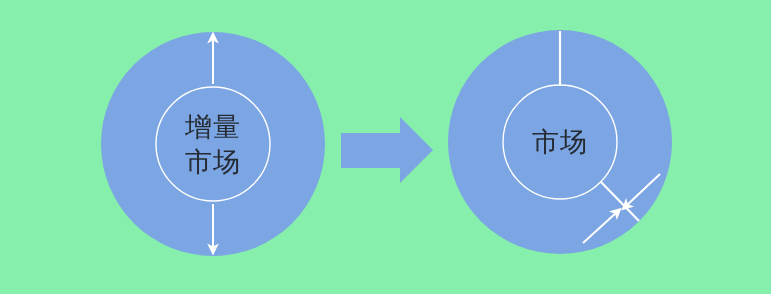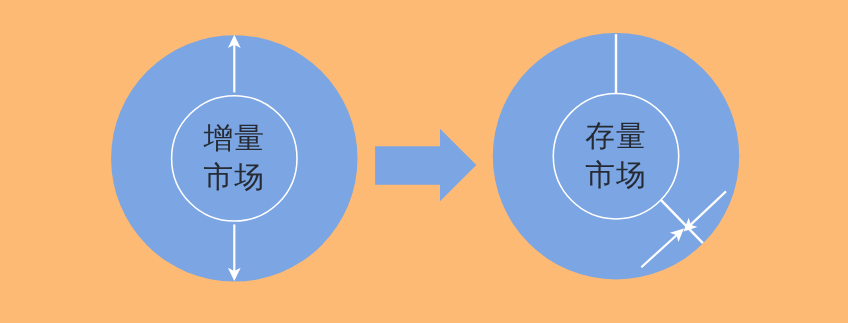--- a/index.html
+++ b/index.html
@@ -50,21 +50,21 @@
     top: 142px;
     transform: translate(-50%, -50%);
   }
   .label-line {
     display: block;
   }
 </style>
 </head>
 <body style="background: rgb(246, 246, 246);">
 
-<div id="canvas" style="background: #fdba74;">
+<div id="canvas" style="background: #86efac;">
 
   <svg id="diagram-svg" viewBox="0 0 771 294">
     <defs>
       <marker id="wh-arrow" markerWidth="7" markerHeight="7" refX="3.2" refY="3.5" orient="auto" markerUnits="strokeWidth">
         <path d="M0.4,0.6 L6.4,3.5 L0.4,6.4 L1.9,3.5 Z" fill="#ffffff"></path>
       </marker>
     </defs>
 
     <g>
       <circle cx="213" cy="144" r="112" fill="#7ba5e3"></circle>
@@ -86,17 +86,16 @@
       <line x1="583" y1="243" x2="617" y2="212" stroke="#ffffff" stroke-width="2" marker-end="url(#wh-arrow)"></line>
     </g>
   </svg>
 
   <div class="label-block" id="left-label-block" style="color: rgb(38, 43, 51);">
     <span class="label-line">增量</span>
     <span class="label-line">市场</span>
   </div>
 
   <div class="label-block" id="right-label-block" style="color: rgb(38, 43, 51);">
-    <span class="label-line">存量</span>
     <span class="label-line">市场</span>
   </div>
 
 </div>
 
 </body></html>

